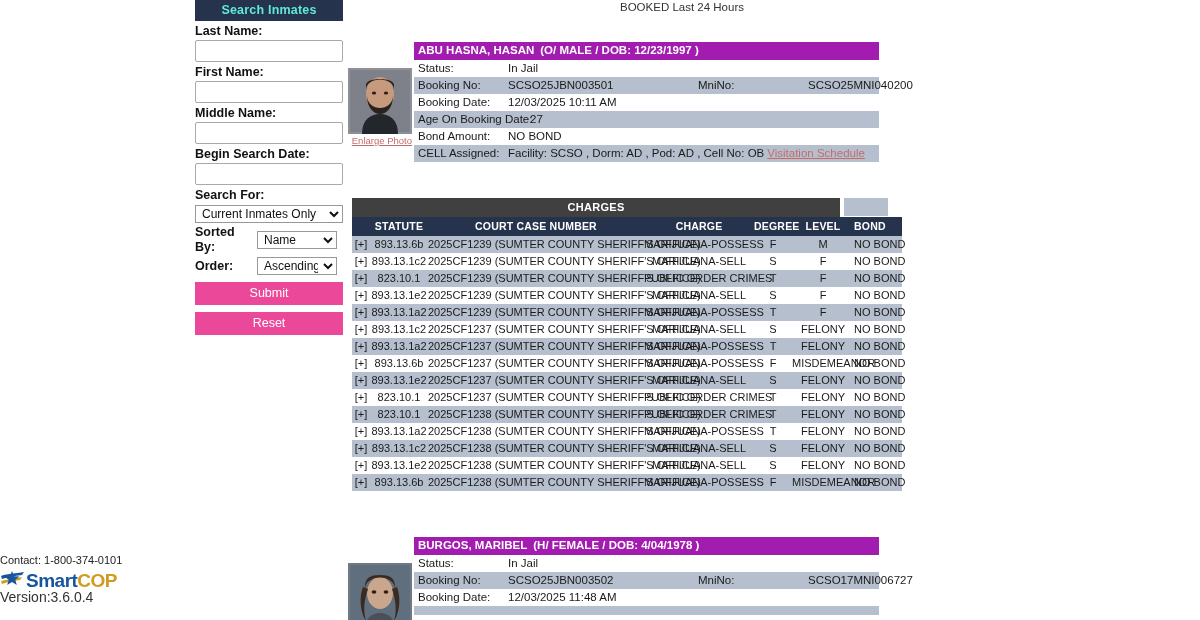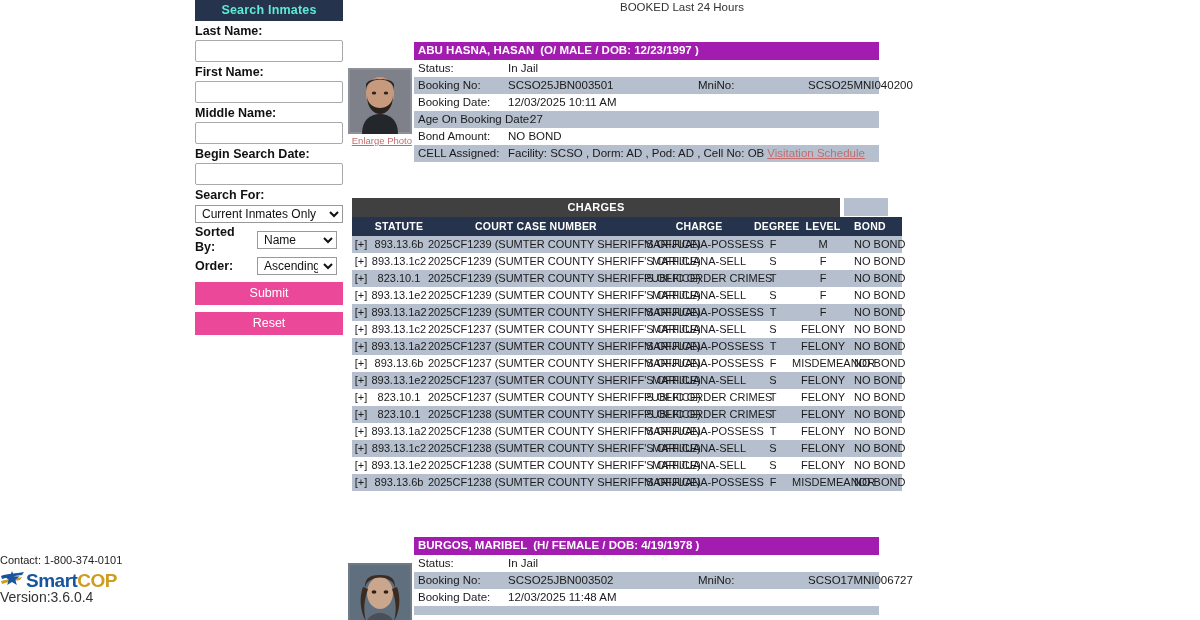--- a/index.html
+++ b/index.html
@@ -524,21 +524,21 @@
             <path d="M49 24 C54 38, 50 52, 46 58 C50 44, 46 32, 44 26 Z" fill="#3a2a20"></path>
             <ellipse cx="26" cy="29" rx="2.4" ry="1.7" fill="#2c2018"></ellipse>
             <ellipse cx="38" cy="29" rx="2.4" ry="1.7" fill="#2c2018"></ellipse>
             <path d="M16 66 C17 56, 24 50, 32 50 C40 50, 47 56, 48 66 Z" fill="#4a4f58"></path>
           </svg>
         </span>
       </div>
 
       <div class="info-col">
         <div class="name-bar">
-          <span>BURGOS, MARIBEL</span><span class="sub">(H/ FEMALE / DOB: 4/19/1978 )</span>
+          <span>BURGOS, MARIBEL</span><span class="sub">(H/ FEMALE / DOB: 4/04/1978 )</span>
         </div>
 
         <div class="info-row">
           <span class="lbl">Status:</span>
           <span class="val">In Jail</span>
         </div>
 
         <div class="info-row alt">
           <span class="lbl">Booking No:</span>
           <span class="val" style="width:190px;flex:0 0 190px;">SCSO25JBN003502</span>

